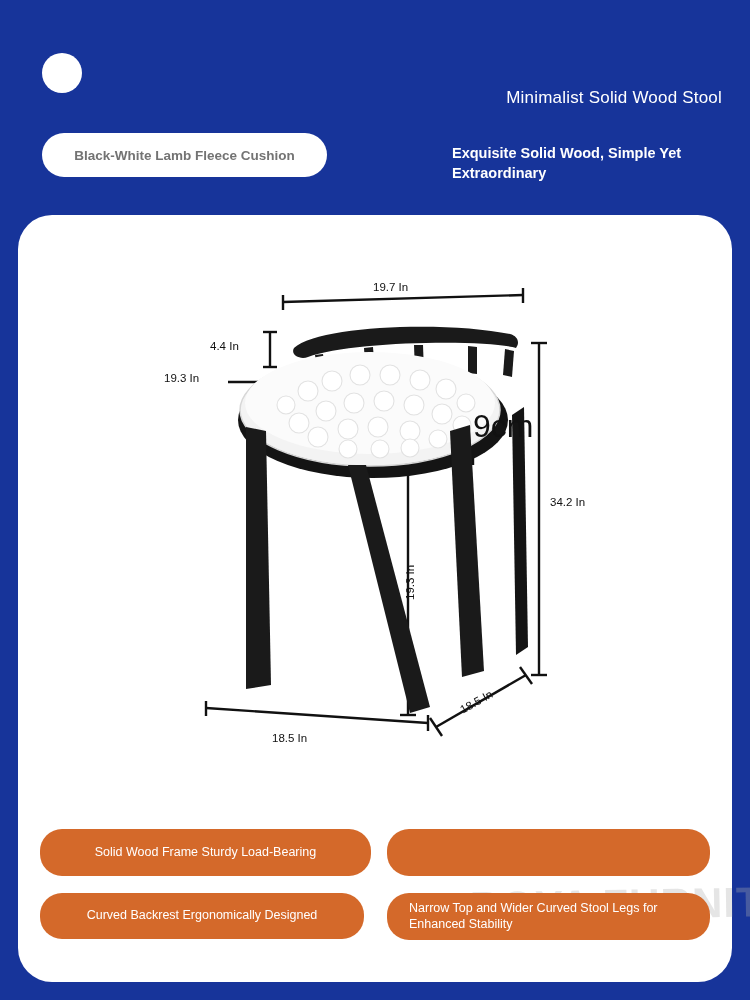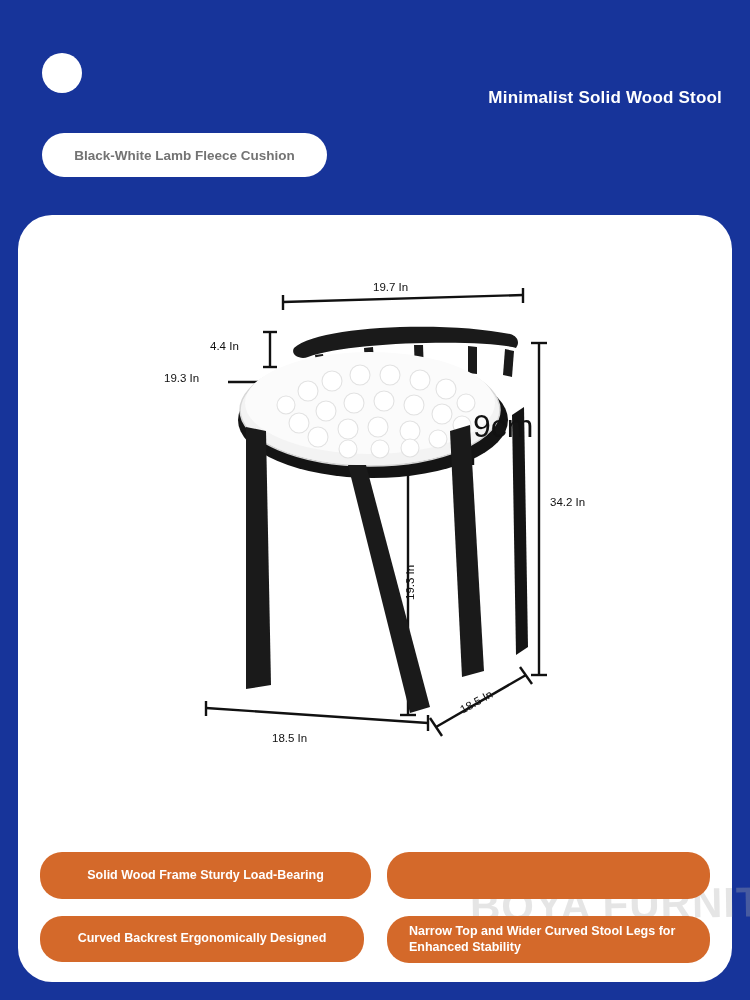--- a/index.html
+++ b/index.html
@@ -30,21 +30,21 @@
     height: 40px;
     border-radius: 50%;
     background: #ffffff;
   }
   .title-main {
     position: absolute;
     right: 28px;
     top: 88px;
     color: #ffffff;
     font-size: 17px;
-    font-weight: bold;
+    font-weight: normal;
     letter-spacing: 0.2px;
     text-align: right;
   }
   .subtitle {
     position: absolute;
     left: 452px;
     top: 144px;
     width: 268px;
     color: #ffffff;
     font-size: 14.5px;
@@ -123,39 +123,39 @@
     top: 829px;
     width: 670px;
     height: 120px;
   }
   .pill {
     position: absolute;
     background: #d4692a;
     border-radius: 22px;
     color: #ffffff;
     font-size: 12.5px;
-    font-weight: bold;
+    font-weight: normal;
     display: flex;
     align-items: center;
     padding: 0 22px;
     box-sizing: border-box;
     line-height: 1.25;
-    margin-top: 23px;
   }
   .pill-1 { left: 0;   top: 0;  width: 331px; height: 47px; justify-content: center; }
   .pill-2 { left: 347px; top: 0;  width: 323px; height: 47px; }
   .pill-3 { left: 0;   top: 64px; width: 324px; height: 46px; justify-content: center; }
   .pill-4 { left: 347px; top: 64px; width: 323px; height: 47px; }
 </style>
 </head>
 <body>
 
 <div class="header">
   <div class="logo-dot"></div>
   <div class="title-main">Minimalist Solid Wood Stool</div>
+  <div class="subtitle">Exquisite Solid Wood, Simple Yet Extraordinary</div>
   <div class="pill-header">Black-White Lamb Fleece Cushion</div>
 </div>
 
 <div class="panel"></div>
 
 <div class="diagram">
 
   <svg width="714" height="600" viewBox="0 0 714 600">
 
     <g stroke="#111111" stroke-width="2.4" fill="none" stroke-linecap="butt">

